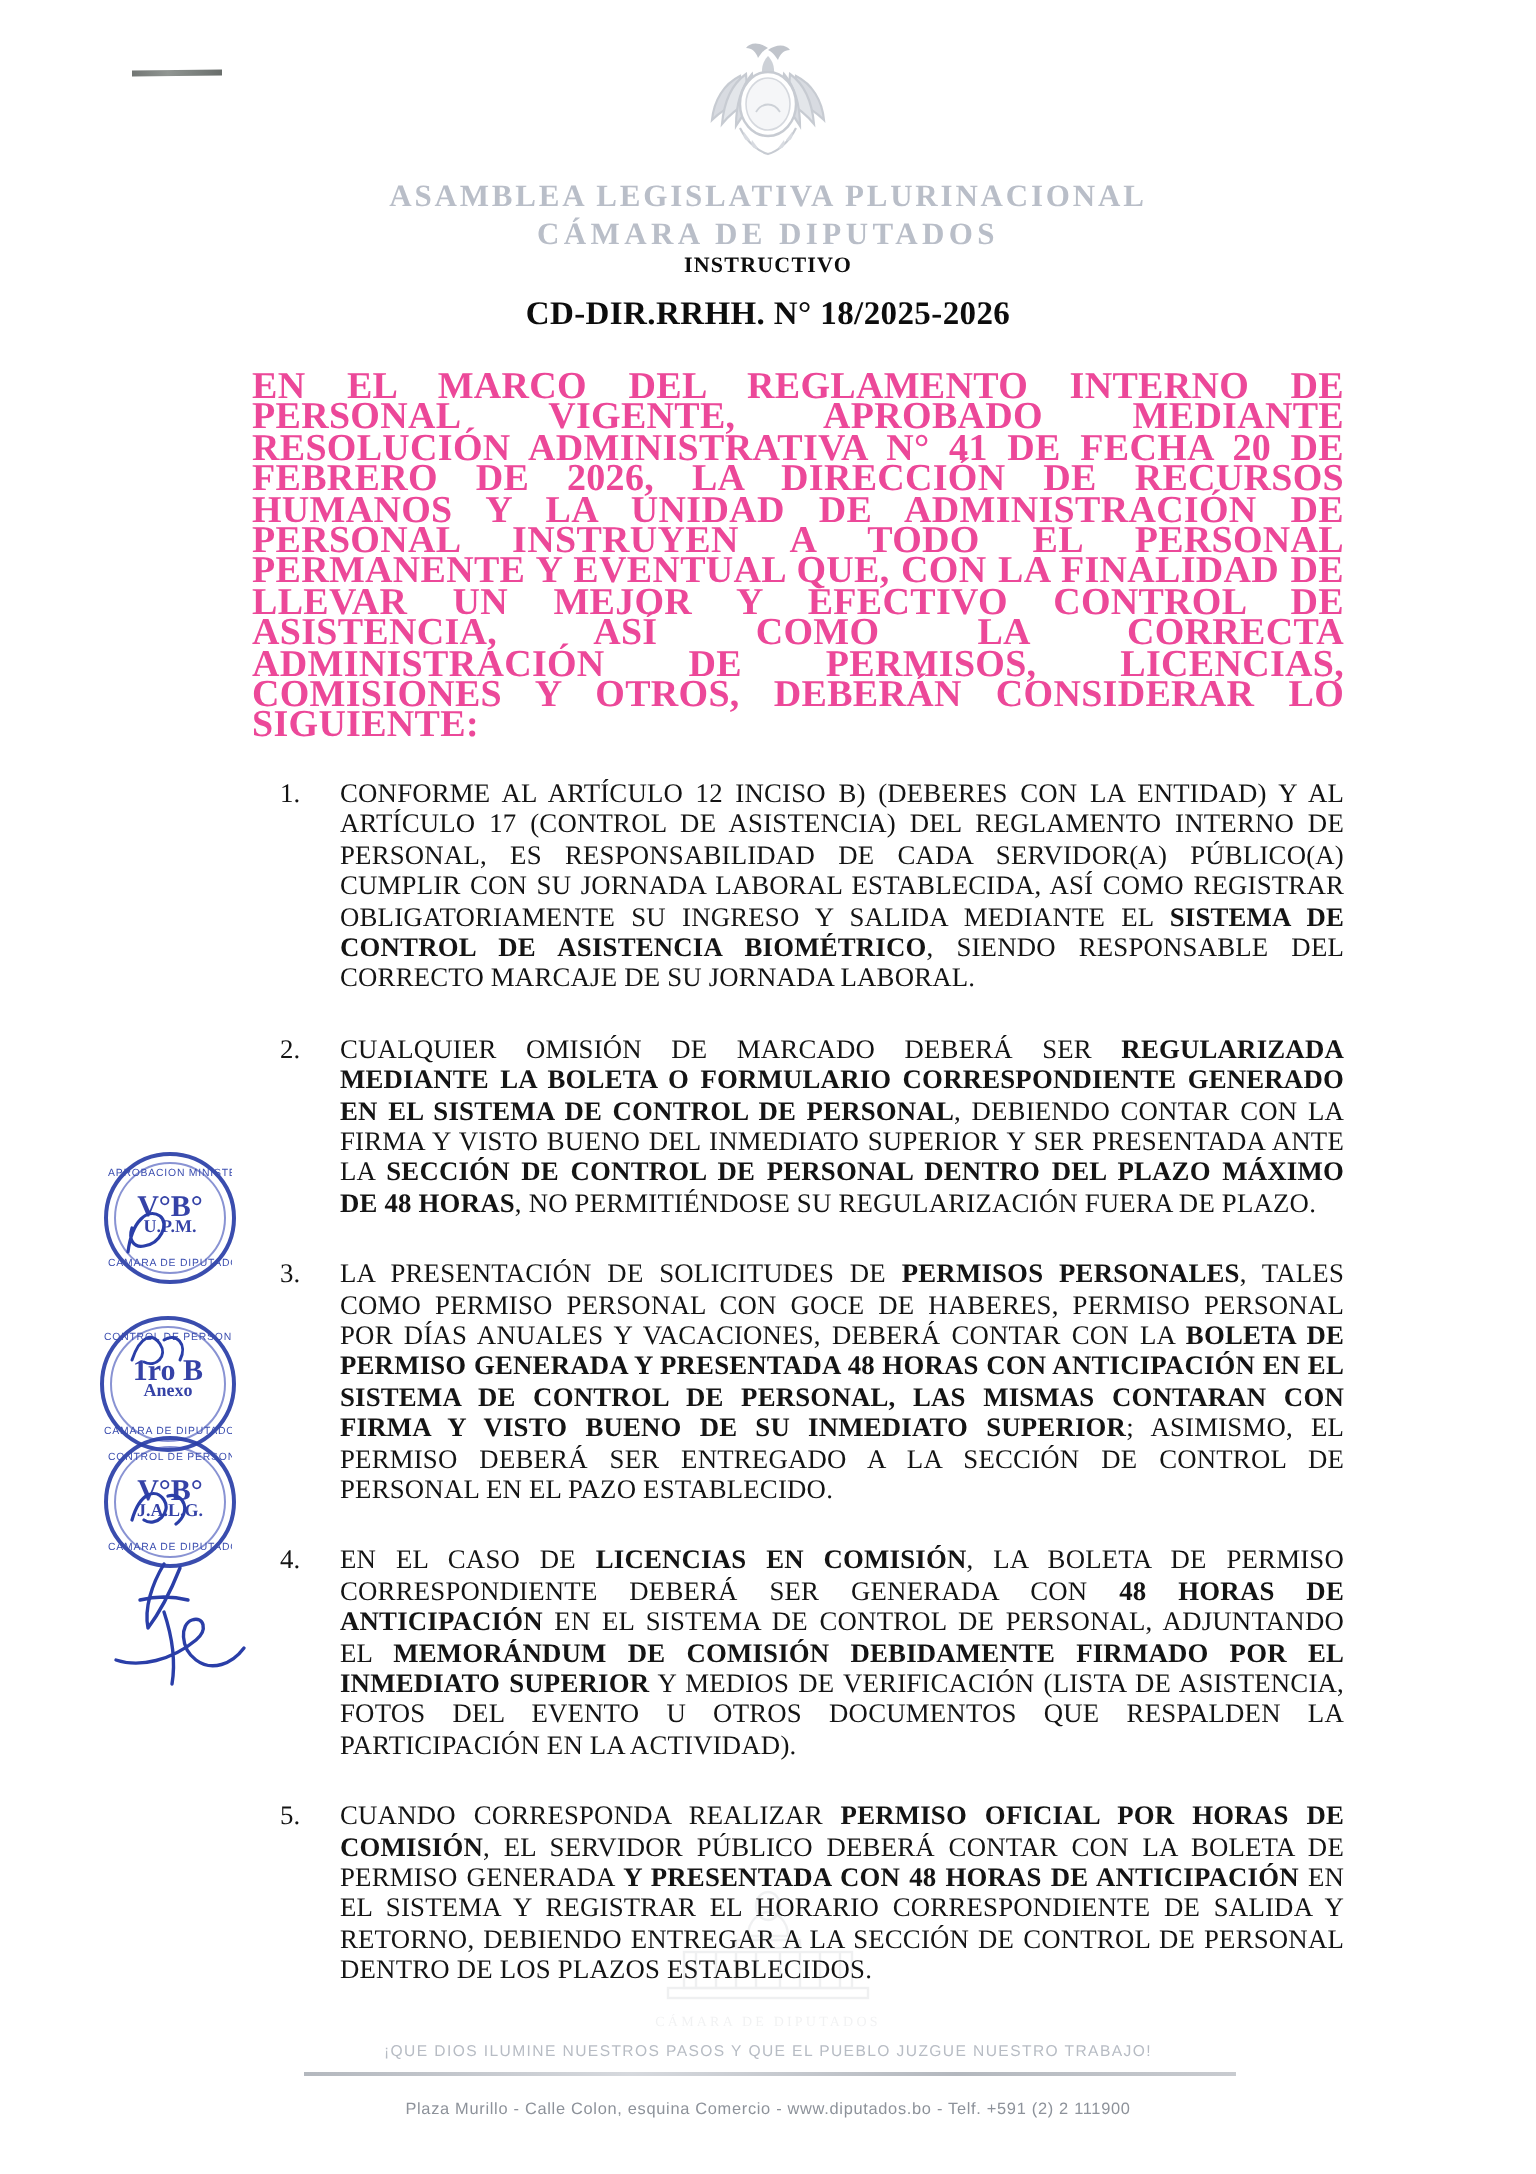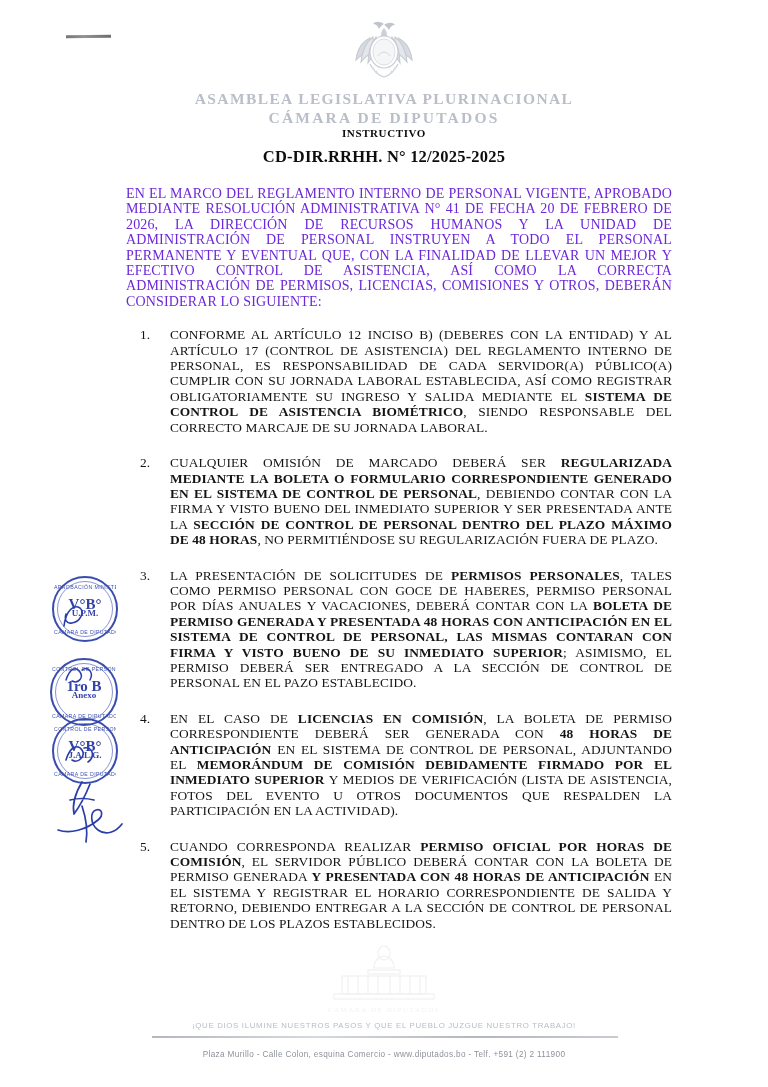--- a/index.html
+++ b/index.html
@@ -91,27 +91,28 @@
   }
 
   
   .body-wrap {
     position: absolute;
     left: 126px;
     top: 186px;
     width: 546px;
   }
   .lead {
-    font-size: 14px;
+    font-size: 19px;
     line-height: 15.4px;
     text-align: justify;
     text-align-last: left;
     letter-spacing: .15px;
-    color: #6d28d9;
+    color: #ec4899;
     margin: 0;
+    font-weight: bold;
   }
   ol.clauses {
     list-style: none;
     margin: 18px 0 0 0;
     padding: 0;
     counter-reset: clause;
   }
   ol.clauses > li {
     position: relative;
     padding-left: 44px;
@@ -283,21 +284,21 @@
           <path d="M56 48 C57 51 55 53 53 52" fill="#b9bfc9" stroke="none"></path>
           <path d="M52 52 C53 55 51 57 49 56" fill="#b9bfc9" stroke="none"></path>
         </g>
       </svg>
     </div>
     <div class="lh-line1">ASAMBLEA LEGISLATIVA PLURINACIONAL</div>
     <div class="lh-line2">CÁMARA DE DIPUTADOS</div>
   </div>
 
   <div class="doc-title">INSTRUCTIVO</div>
-  <div class="doc-subtitle">CD-DIR.RRHH. N° 12/2025-2025</div>
+  <div class="doc-subtitle">CD-DIR.RRHH. N° 18/2025-2026</div>
 
   <div class="body-wrap">
     <p class="lead">EN EL MARCO DEL REGLAMENTO INTERNO DE PERSONAL VIGENTE, APROBADO MEDIANTE RESOLUCIÓN ADMINISTRATIVA N° 41 DE FECHA 20 DE FEBRERO DE 2026, LA DIRECCIÓN DE RECURSOS HUMANOS Y LA UNIDAD DE ADMINISTRACIÓN DE PERSONAL INSTRUYEN A TODO EL PERSONAL PERMANENTE Y EVENTUAL QUE, CON LA FINALIDAD DE LLEVAR UN MEJOR Y EFECTIVO CONTROL DE ASISTENCIA, ASÍ COMO LA CORRECTA ADMINISTRACIÓN DE PERMISOS, LICENCIAS, COMISIONES Y OTROS, DEBERÁN CONSIDERAR LO SIGUIENTE:</p>
 
     <ol class="clauses">
       <li>
         <div class="clause-text">CONFORME AL ARTÍCULO 12 INCISO B) (DEBERES CON LA ENTIDAD) Y AL ARTÍCULO 17 (CONTROL DE ASISTENCIA) DEL REGLAMENTO INTERNO DE PERSONAL, ES RESPONSABILIDAD DE CADA SERVIDOR(A) PÚBLICO(A) CUMPLIR CON SU JORNADA LABORAL ESTABLECIDA, ASÍ COMO REGISTRAR OBLIGATORIAMENTE SU INGRESO Y SALIDA MEDIANTE EL <b>SISTEMA DE CONTROL DE ASISTENCIA BIOMÉTRICO</b>, SIENDO RESPONSABLE DEL CORRECTO MARCAJE DE SU JORNADA LABORAL.</div>
       </li>
       <li>
         <div class="clause-text">CUALQUIER OMISIÓN DE MARCADO DEBERÁ SER <b>REGULARIZADA MEDIANTE LA BOLETA O FORMULARIO CORRESPONDIENTE GENERADO EN EL SISTEMA DE CONTROL DE PERSONAL</b>, DEBIENDO CONTAR CON LA FIRMA Y VISTO BUENO DEL INMEDIATO SUPERIOR Y SER PRESENTADA ANTE LA <b>SECCIÓN DE CONTROL DE PERSONAL DENTRO DEL PLAZO MÁXIMO DE 48 HORAS</b>, NO PERMITIÉNDOSE SU REGULARIZACIÓN FUERA DE PLAZO.</div>

